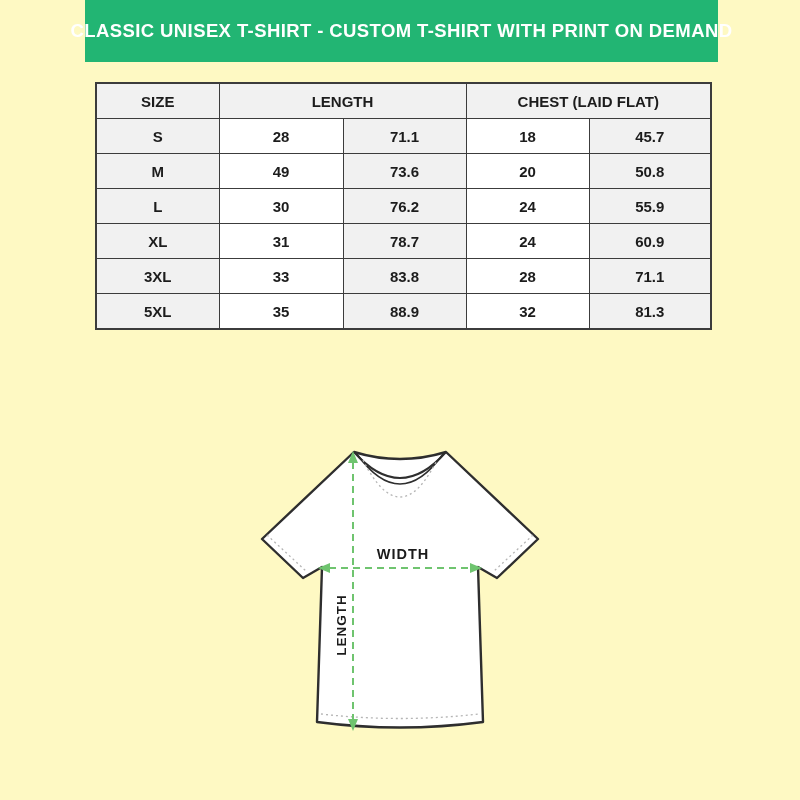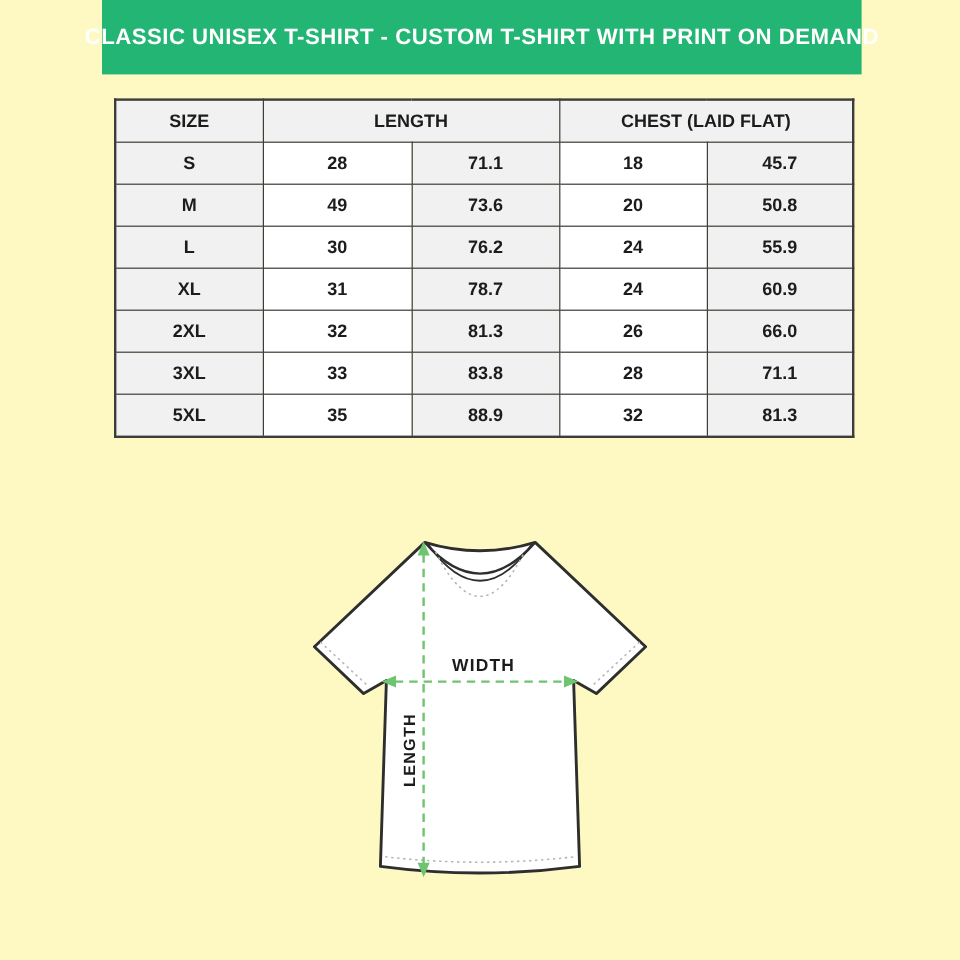--- a/index.html
+++ b/index.html
@@ -87,27 +87,20 @@
         <td class="shaded">55.9</td>
       </tr>
       <tr>
         <td class="shaded">XL</td>
         <td class="plain">31</td>
         <td class="shaded">78.7</td>
         <td class="plain">24</td>
         <td class="shaded">60.9</td>
       </tr>
       <tr>
-        <td class="shaded">2XL</td>
-        <td class="plain">32</td>
-        <td class="shaded">81.3</td>
-        <td class="plain">26</td>
-        <td class="shaded">66.0</td>
-      </tr>
-      <tr>
         <td class="shaded">3XL</td>
         <td class="plain">33</td>
         <td class="shaded">83.8</td>
         <td class="plain">28</td>
         <td class="shaded">71.1</td>
       </tr>
       <tr>
         <td class="shaded">5XL</td>
         <td class="plain">35</td>
         <td class="shaded">88.9</td>

